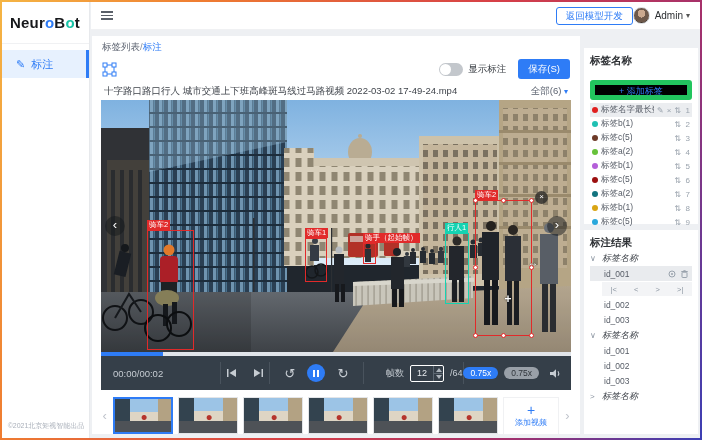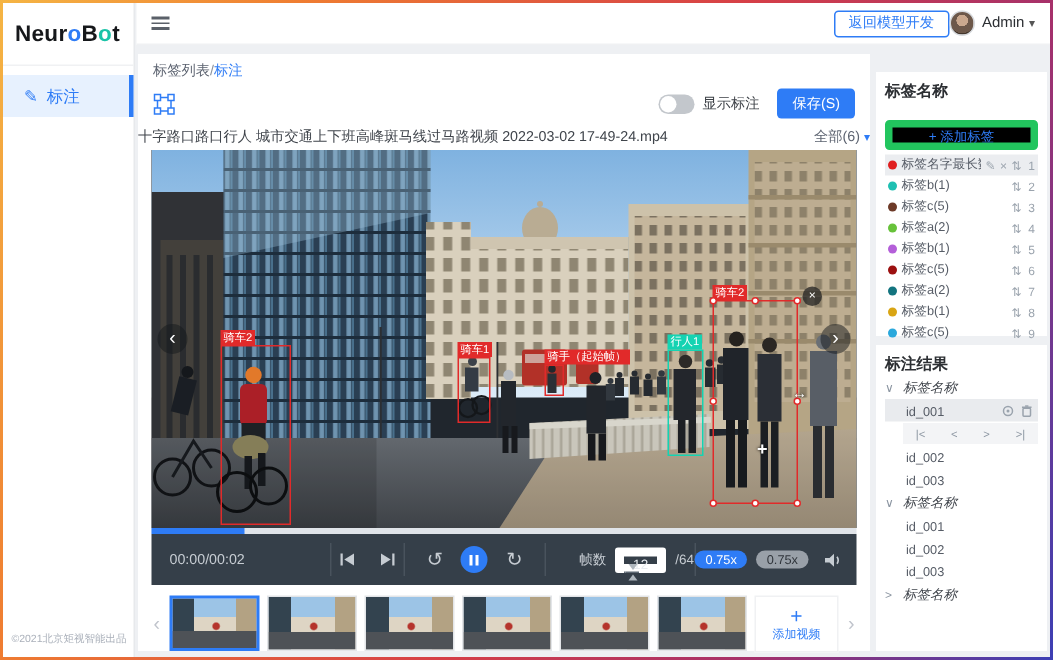--- a/index.html
+++ b/index.html
@@ -35,21 +35,21 @@
   .main-card { position:absolute; left:90px; top:34px; width:488px; height:398px; background:#fff; }
   .breadcrumb { padding:5px 10px 2px; font-size:9.5px; }
   .breadcrumb .bp { color:#5c6370; } .breadcrumb .bs { color:#8a909a; } .breadcrumb .bc { color:#2e7cf6; }
   .toolbar { height:26px; padding:0 10px; display:flex; align-items:center; }
   .tool-ic { cursor:pointer; display:inline-flex; }
   .tspace { flex:1; }
   .toggle { width:24px; height:13px; border-radius:7px; background:#c3c7cc; position:relative; cursor:pointer; margin-right:5px; }
   .toggle .knob { position:absolute; left:1px; top:1px; width:11px; height:11px; border-radius:50%; background:#fff; }
   .toggle-label { font-size:9.5px; color:#3c4046; margin-right:12px; }
   .save-btn { height:20px; padding:0 10px; background:#2e7cf6; border:none; border-radius:3px; color:#fff; font-size:9.5px; cursor:pointer; }
-  .title-row { height:18px; padding:0 0; display:flex; align-items:center; }
+  .title-row { height:18px; padding:0 12px; display:flex; align-items:center; }
   .vtitle { font-size:9.5px; color:#40454c; flex:1; white-space:nowrap; overflow:hidden; text-overflow:ellipsis; }
   .vfilter { font-size:9.5px; color:#5c6370; cursor:pointer; }
   .vfilter .fc { color:#2e7cf6; font-size:8px; }
 
   
   .video-zone { position:relative; margin:0 9px; width:470px; height:252px; background:#20262d; overflow:hidden; }
   .scene-svg { position:absolute; left:0; top:0; }
   .bbox-layer { position:absolute; inset:0; }
   .bbox { position:absolute; border:1px solid #e12a2a; }
   .chip { position:absolute; left:-1px; top:-11px; color:#fff; font-size:7.5px; line-height:10px; padding:0 2px; white-space:nowrap; }
@@ -71,21 +71,21 @@
   .controls { margin:0 9px; width:470px; height:34px; background:#353f49; display:flex; align-items:center; color:#c6ccd2; }
   .ctime { width:148px; padding-left:12px; font-size:9.5px; }
   .cdiv { width:1px; height:22px; background:#49535d; }
   .cgroup { display:flex; align-items:center; justify-content:center; gap:16px; }
   .g-skip { width:62px; } .g-play { width:118px; gap:12px; } .g-frame { width:126px; gap:4px;justify-content:flex-end; } .g-speed { flex:1; gap:6px; }
   .cbtn { cursor:pointer; display:inline-flex; align-items:center; color:#c6ccd2; }
   .loopg { font-size:13px; }
   .pause-btn { width:18px; height:18px; border-radius:50%; background:#2e7cf6; display:flex; align-items:center; justify-content:center; gap:2px; cursor:pointer; }
   .pause-btn i { width:2px; height:7px; background:#fff; }
   .flabel { font-size:9px; }
-  .stepper { display:flex; border:6px solid #ffffff; border-radius:2px; height:17px; margin:0 2px;flex-direction:column; }
+  .stepper { display:flex; border:1px solid #ffffff; border-radius:2px; height:17px; margin:0 2px; }
   .stepper input { width:22px; border:none; background:transparent; color:#e7ebef; font-size:9px; text-align:center; font-family:inherit; }
   .step-arrows { width:10px; border-left:1px solid #5d6873; display:flex; flex-direction:column; }
   .step-arrows b { flex:1; position:relative; cursor:pointer; }
   .step-arrows b:first-child { border-bottom:1px solid #5d6873; }
   .step-arrows b:first-child::after,.step-arrows b:last-child::after { content:""; position:absolute; left:2px; border-left:3px solid transparent; border-right:3px solid transparent; }
   .step-arrows b:first-child::after { top:2px; border-bottom:4px solid #aeb6bd; }
   .step-arrows b:last-child::after { bottom:2px; border-top:4px solid #aeb6bd; }
   .ftotal { font-size:9px; }
   .pill { border-radius:8px; padding:1px 7px; font-size:8.5px; cursor:pointer; }
   .pill.on { background:#2e7cf6; color:#fff; }

